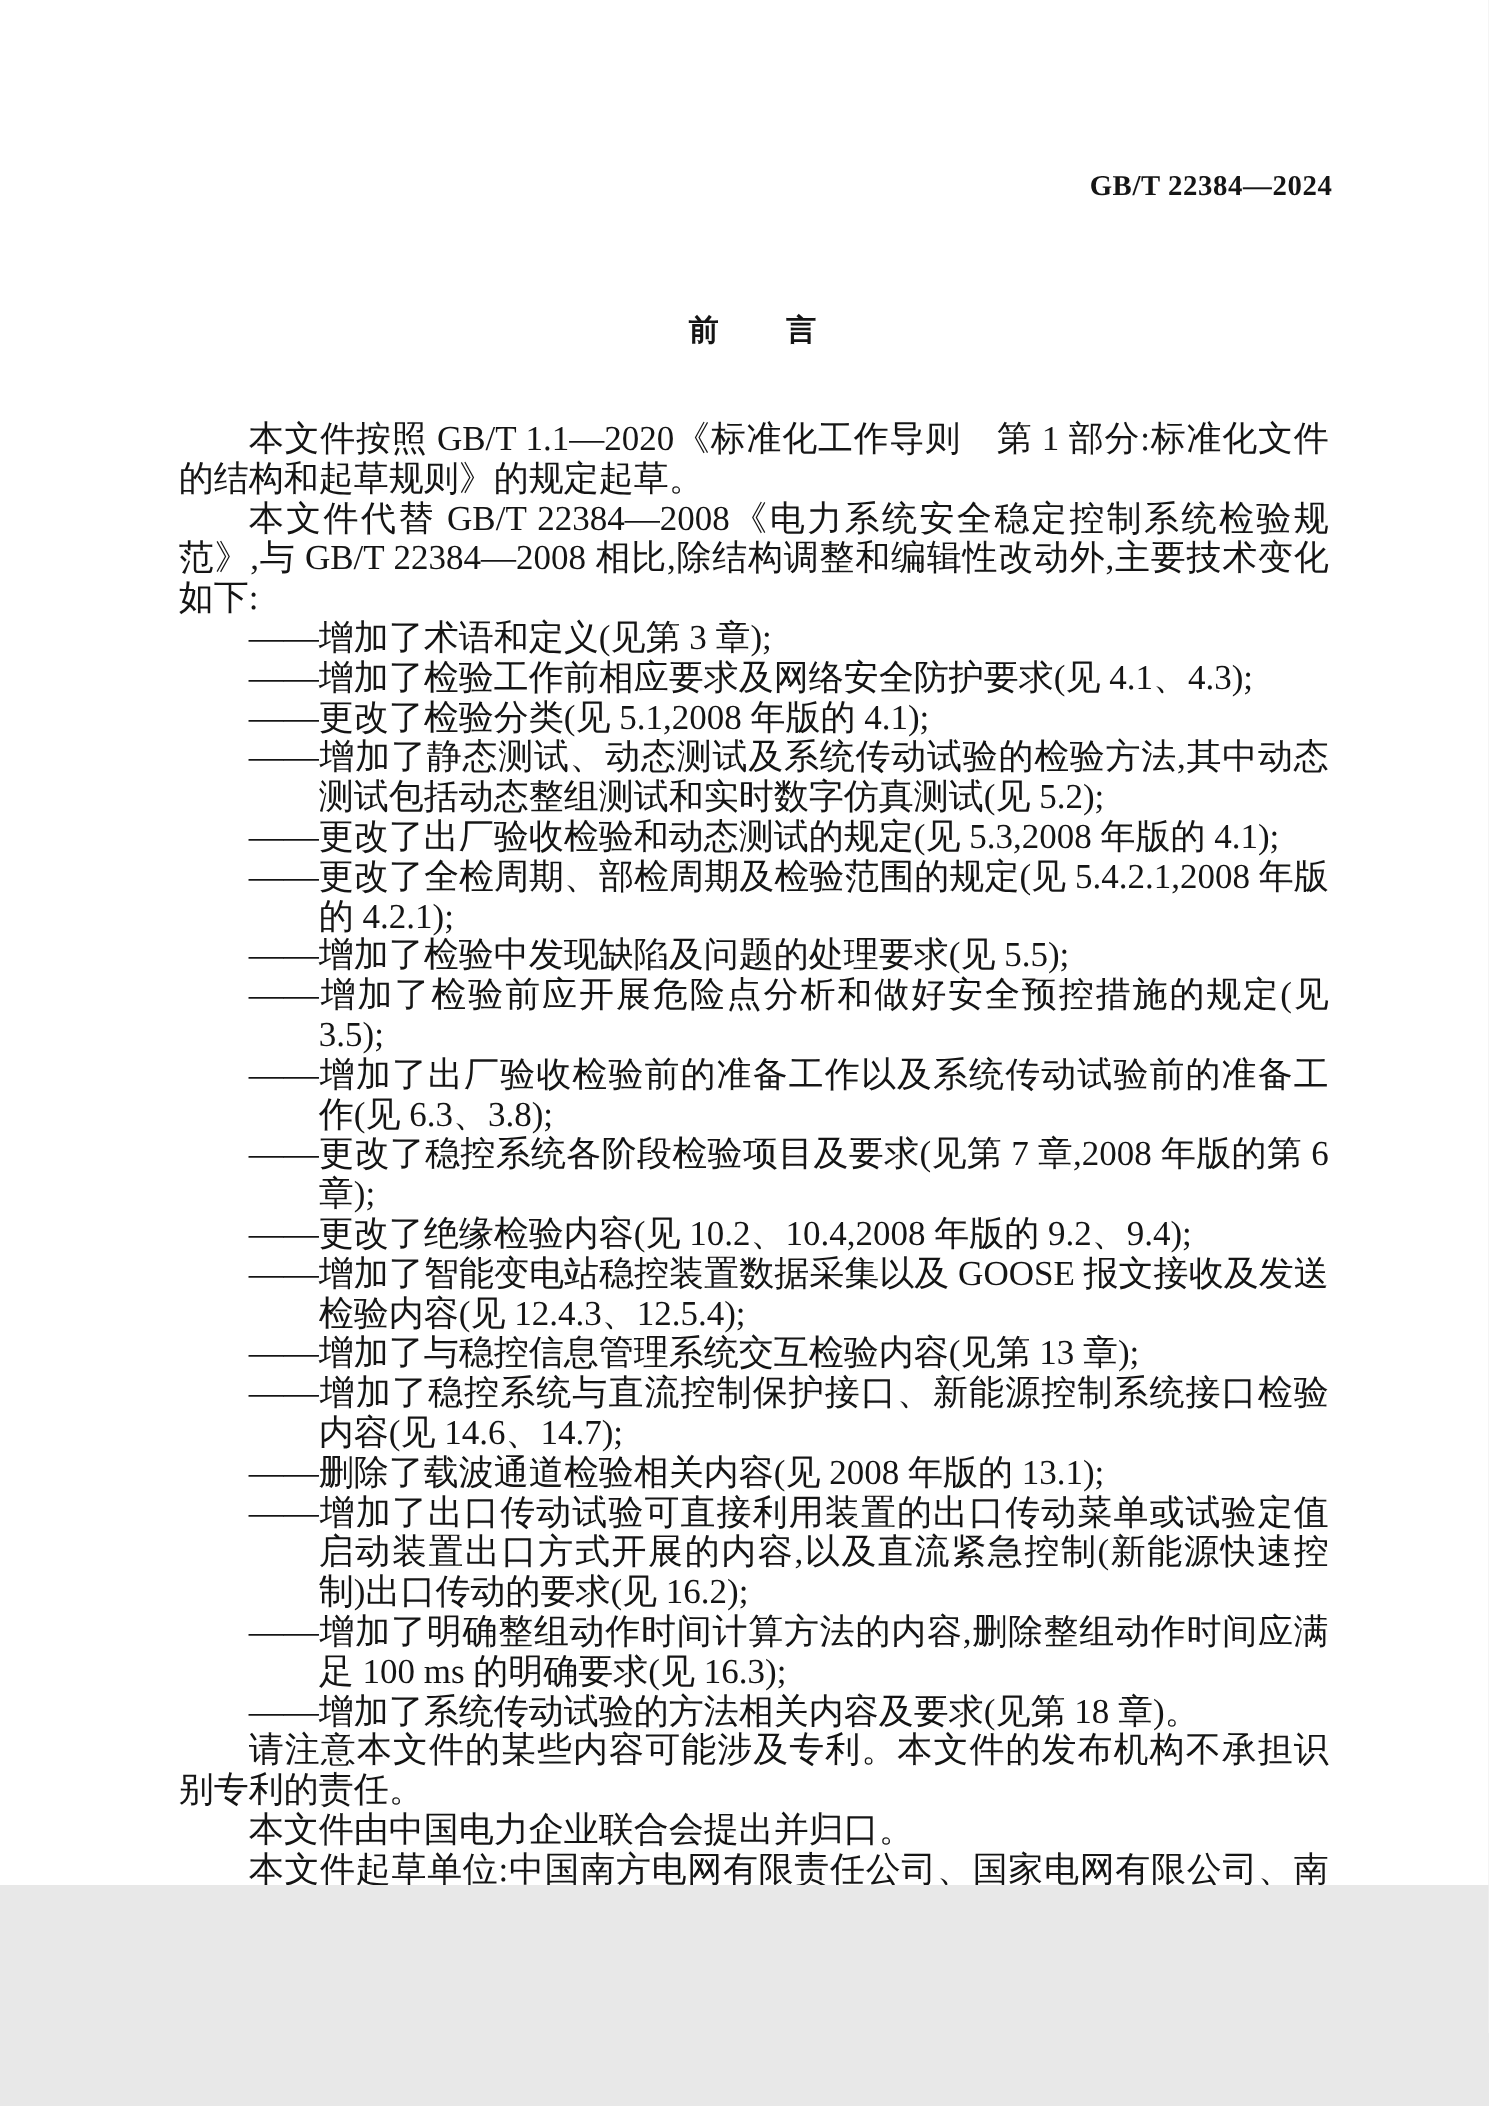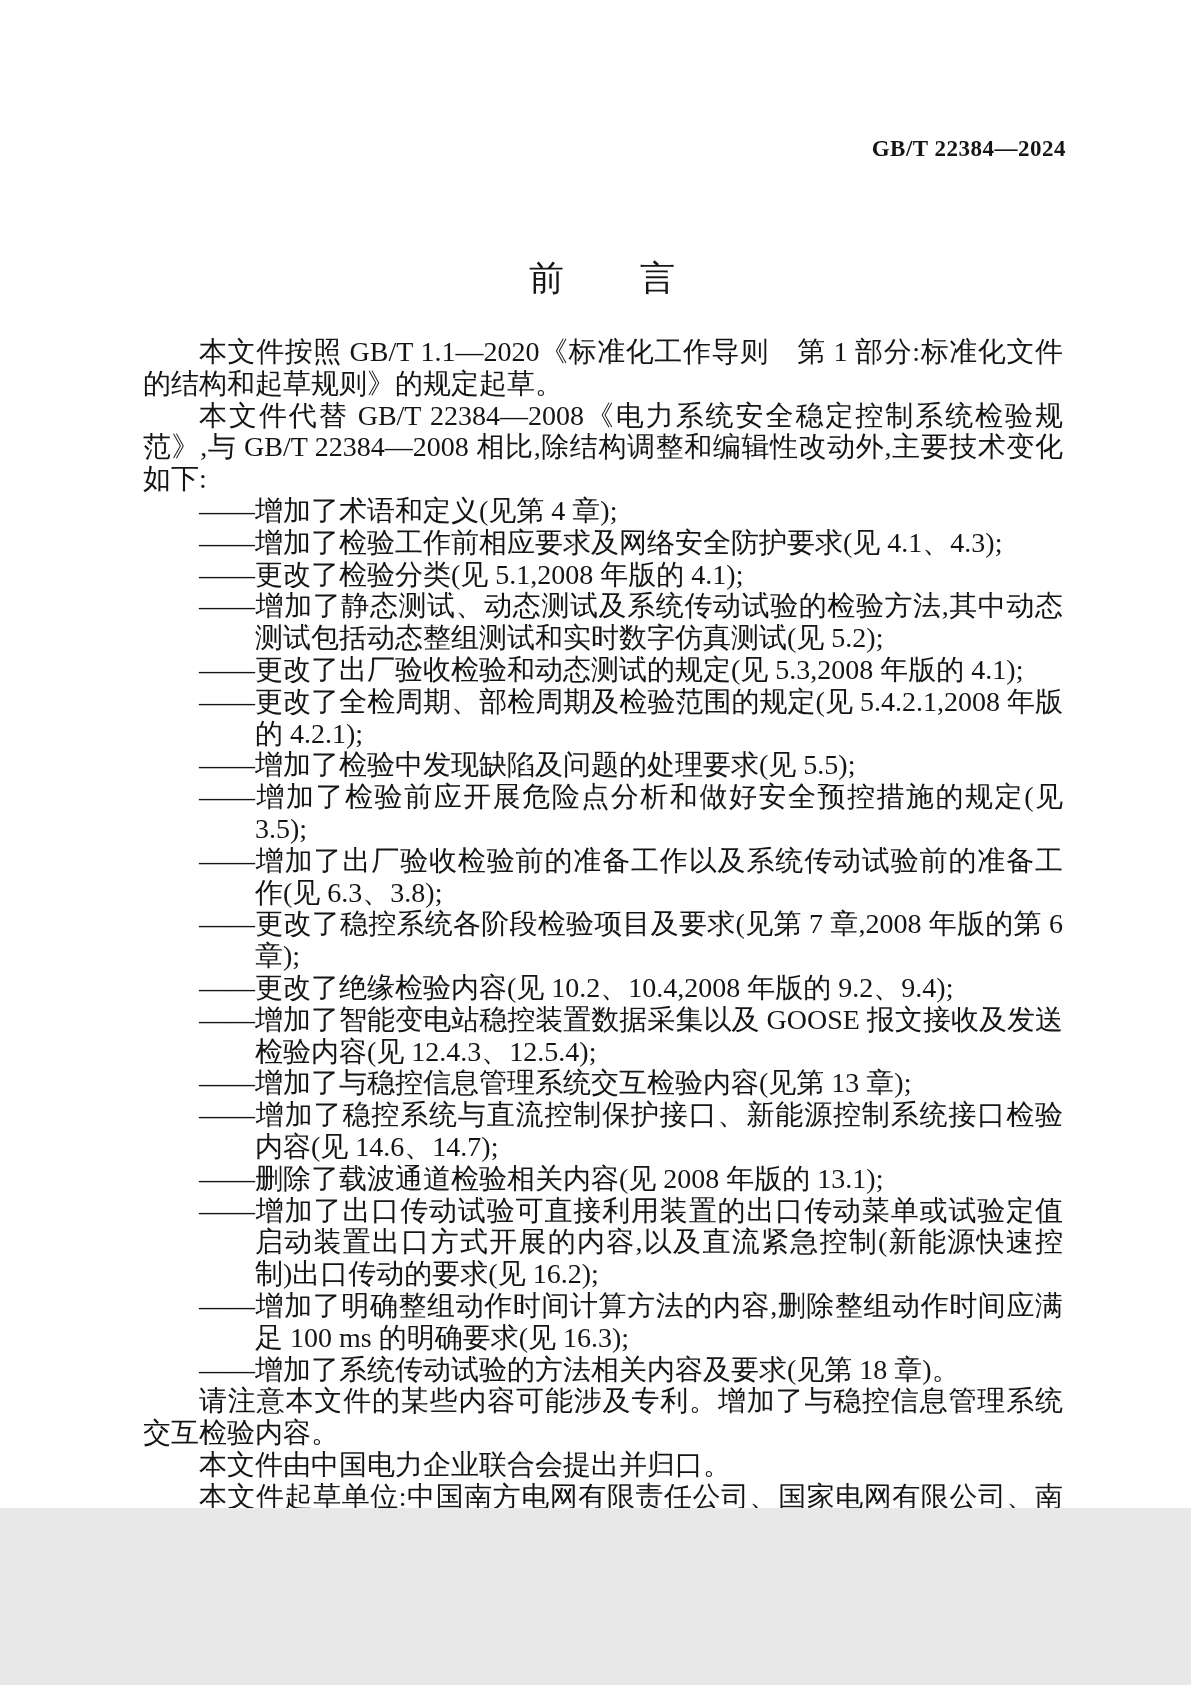--- a/index.html
+++ b/index.html
@@ -25,22 +25,22 @@
     font-weight: bold;
     letter-spacing: 0.5px;
     white-space: nowrap;
   }
   .page-title {
     position: absolute;
     top: 232px;
     left: 143px;
     width: 920px;
     text-align: center;
-    font-size: 35px;
-    font-weight: normal;
+    font-size: 24px;
+    font-weight: bold;
     font-family: "Liberation Sans", "DejaVu Sans", sans-serif;
     letter-spacing: 2px;
   }
   .body-text {
     position: absolute;
     top: 336px;
     left: 143px;
     width: 920px;
     font-size: 28px;
     line-height: 31.8px;
@@ -71,41 +71,41 @@
   <div class="doc-number">GB/T 22384—2024</div>
 
   <h1 class="page-title">前　　言</h1>
 
   <div class="body-text">
 
     <p class="para">本文件按照 GB/T 1.1—2020《标准化工作导则　第 1 部分:标准化文件的结构和起草规则》的规定起草。</p>
     <p class="para">本文件代替 GB/T 22384—2008《电力系统安全稳定控制系统检验规范》,与 GB/T 22384—2008 相比,除结构调整和编辑性改动外,主要技术变化如下:</p>
 
     <div>
-      <p class="change-item">——增加了术语和定义(见第 4 章);</p>
+      <p class="change-item">——增加了术语和定义(见第 3 章);</p>
       <p class="change-item">——增加了检验工作前相应要求及网络安全防护要求(见 4.1、4.3);</p>
       <p class="change-item">——更改了检验分类(见 5.1,2008 年版的 4.1);</p>
       <p class="change-item">——增加了静态测试、动态测试及系统传动试验的检验方法,其中动态测试包括动态整组测试和实时数字仿真测试(见 5.2);</p>
       <p class="change-item">——更改了出厂验收检验和动态测试的规定(见 5.3,2008 年版的 4.1);</p>
       <p class="change-item">——更改了全检周期、部检周期及检验范围的规定(见 5.4.2.1,2008 年版的 4.2.1);</p>
       <p class="change-item">——增加了检验中发现缺陷及问题的处理要求(见 5.5);</p>
       <p class="change-item">——增加了检验前应开展危险点分析和做好安全预控措施的规定(见 3.5);</p>
       <p class="change-item">——增加了出厂验收检验前的准备工作以及系统传动试验前的准备工作(见 6.3、3.8);</p>
       <p class="change-item">——更改了稳控系统各阶段检验项目及要求(见第 7 章,2008 年版的第 6 章);</p>
       <p class="change-item">——更改了绝缘检验内容(见 10.2、10.4,2008 年版的 9.2、9.4);</p>
       <p class="change-item">——增加了智能变电站稳控装置数据采集以及 GOOSE 报文接收及发送检验内容(见 12.4.3、12.5.4);</p>
       <p class="change-item">——增加了与稳控信息管理系统交互检验内容(见第 13 章);</p>
       <p class="change-item">——增加了稳控系统与直流控制保护接口、新能源控制系统接口检验内容(见 14.6、14.7);</p>
       <p class="change-item">——删除了载波通道检验相关内容(见 2008 年版的 13.1);</p>
       <p class="change-item">——增加了出口传动试验可直接利用装置的出口传动菜单或试验定值启动装置出口方式开展的内容,以及直流紧急控制(新能源快速控制)出口传动的要求(见 16.2);</p>
       <p class="change-item">——增加了明确整组动作时间计算方法的内容,删除整组动作时间应满足 100 ms 的明确要求(见 16.3);</p>
       <p class="change-item">——增加了系统传动试验的方法相关内容及要求(见第 18 章)。</p>
     </div>
 
-    <p class="para">请注意本文件的某些内容可能涉及专利。增加了与稳控信息管理系统交互检验内容。</p>
+    <p class="para">请注意本文件的某些内容可能涉及专利。本文件的发布机构不承担识别专利的责任。</p>
     <p class="para">本文件由中国电力企业联合会提出并归口。</p>
     <p class="para">本文件起草单位:中国南方电网有限责任公司、国家电网有限公司、南京南瑞继保电气有限公司、广东电网有限责任公司电力调度控制中心、南方电网科学研究院有限责任公司、国网冀北电力有限公司、云南电网有限责任公司、国网重庆市电力公司、贵州电网有限责任公司电力调度控制中心、国网电力科学研究院有限公司、广西电网有限责任公司、深圳供电局有限公司、国电南瑞科技股份有限公司、国电南瑞科技股份有限公司电网安全稳定控制技术分公司、国家电网有限公司西南分部、云南电网有限责任公司电力科学研究院、国家电网有限公司华中分部、海南电网有限责任公司、国家电网有限公司西北分部、国网四川省电力公司电力科学研究院、国网辽宁省电力有限公司、国网经济技术研究院有限公司、北京四方继保工程技术有限公司、国电南京自动化股份有限公司、国家电网有限公司华北分部、北京博</p>
 
   </div>
 
   <div class="page-number">Ⅲ</div>
 
 </div>
 
 </body></html>

